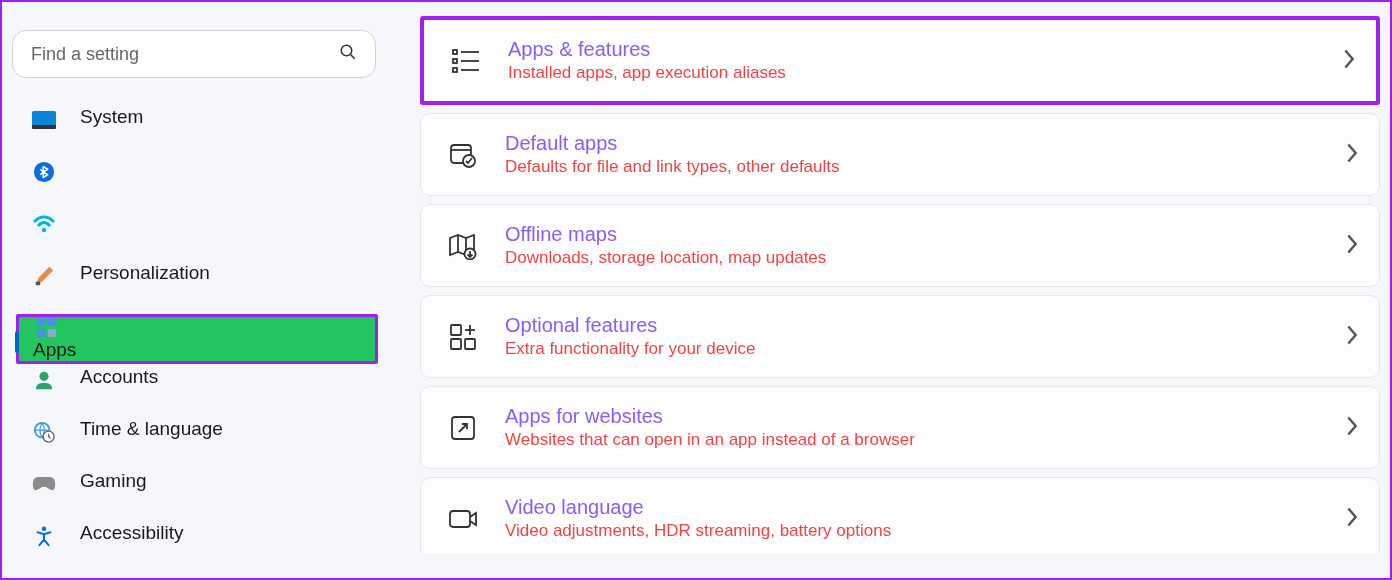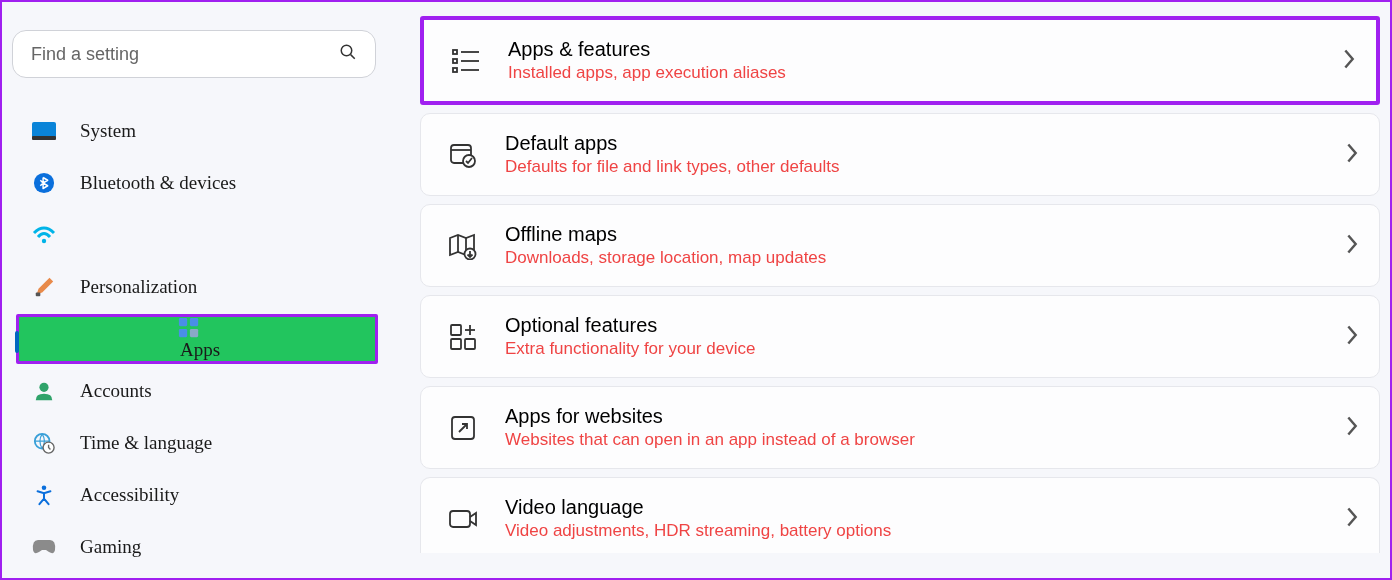--- a/index.html
+++ b/index.html
@@ -35,27 +35,26 @@
     font-size: 18px;
     flex: 1;
     background: transparent;
     color: #555;
   }
   .search-input::placeholder { color: #666; }
   .search-icon { color: #333; }
   .nav-list { display: flex; flex-direction: column; gap: 2px; padding: 0 4px; }
   .nav-item {
     display: flex;
-    align-items: center;
+    align-items: flex-start;
     height: 50px;
     padding: 0 8px 0 14px;
     border-radius: 6px;
     cursor: pointer;
     position: relative;
-    font-family: Liberation Serif, serif;
   }
   .nav-item.selected { background: #22c55e; flex-direction: column; }
   .nav-item.selected::before {
     content: "";
     position: absolute;
     left: -4px;
     top: 14px;
     width: 4px;
     height: 22px;
     background: #0067c0;
@@ -96,21 +95,21 @@
   .card-icon {
     width: 40px;
     height: 40px;
     display: flex;
     align-items: center;
     justify-content: center;
     color: #333;
     margin-right: 22px;
   }
   .card-text { flex: 1; display: flex; flex-direction: column; }
-  .card-title { font-size: 20px; font-weight: 400; color: #000000; }
+  .card-title { font-size: 20px; font-weight: 400; color: #8b5cf6; }
   .card-sub { font-size: 17px; color: #ef4444; margin-top: 2px; }
   .chevron { color: #555; }
   .highlight-card { border: 4px solid #a020f0; border-radius: 3px; }
   .card.last-cut { padding-bottom: 12px; border-bottom: none; border-bottom-left-radius:0; border-bottom-right-radius:0; }
 </style>
 </head>
 <body>
 
 <div class="sidebar">
   <div class="search-box">
@@ -134,21 +133,20 @@
       <span class="nav-label">System</span>
     </div>
 
     <div class="nav-item">
       <span class="nav-icon">
         <svg width="22" height="22" viewBox="0 0 24 24">
             <circle cx="12" cy="12" r="11" fill="#0a6fdc"></circle>
             <path d="M11 6 L16 9 L11 12 L16 15 L11 18 V6 M8 9 L11 12 M8 15 L11 12" stroke="#fff" stroke-width="1.6" fill="none" stroke-linejoin="round"></path>
           </svg>
       </span>
-      <span class="nav-label">Bluetooth &amp; devices</span>
     </div>
 
     <div class="nav-item">
       <span class="nav-icon">
         <svg width="24" height="20" viewBox="0 0 24 20">
             <path d="M2 8 Q12 -2 22 8" stroke="#00b4e8" stroke-width="3" fill="none"></path>
             <path d="M6 12 Q12 5 18 12" stroke="#00b4e8" stroke-width="3" fill="none"></path>
             <circle cx="12" cy="16" r="2.2" fill="#00b4e8"></circle>
           </svg>
       </span>
@@ -193,35 +191,35 @@
             <path d="M2 10 H18 M10 2 Q15 10 10 18 Q5 10 10 2" stroke="#3aa0d8" stroke-width="1.3" fill="none"></path>
             <circle cx="17" cy="17" r="6" fill="#fff" stroke="#666" stroke-width="1.5"></circle>
             <path d="M17 14 V17 L19 19" stroke="#666" stroke-width="1.5" fill="none"></path>
           </svg>
       </span>
       <span class="nav-label">Time &amp; language</span>
     </div>
 
     <div class="nav-item">
       <span class="nav-icon">
+        <svg width="24" height="18" viewBox="0 0 24 18">
+            <path d="M6 2 H18 Q24 2 23 12 Q22 17 17 14 L14 12 H10 L7 14 Q2 17 1 12 Q0 2 6 2 Z" fill="#8b8b8b"></path>
+          </svg>
+      </span>
+      <span class="nav-label">Gaming</span>
+    </div>
+
+    <div class="nav-item">
+      <span class="nav-icon">
         <svg width="22" height="22" viewBox="0 0 24 24">
             <circle cx="12" cy="4" r="2.5" fill="#0a6fdc"></circle>
             <path d="M5 8 L12 10 L19 8 M12 10 V16 M12 16 L7 22 M12 16 L17 22" stroke="#0a6fdc" stroke-width="2.2" fill="none" stroke-linecap="round"></path>
           </svg>
       </span>
       <span class="nav-label">Accessibility</span>
-    </div>
-
-    <div class="nav-item">
-      <span class="nav-icon">
-        <svg width="24" height="18" viewBox="0 0 24 18">
-            <path d="M6 2 H18 Q24 2 23 12 Q22 17 17 14 L14 12 H10 L7 14 Q2 17 1 12 Q0 2 6 2 Z" fill="#8b8b8b"></path>
-          </svg>
-      </span>
-      <span class="nav-label">Gaming</span>
     </div>
   </div>
 </div>
 
 <div class="main">
 
   <div class="card highlight-card">
     <span class="card-icon">
       <svg width="28" height="26" viewBox="0 0 28 26" stroke="#333" stroke-width="1.8" fill="none">
           <rect x="1" y="2" width="4" height="4"></rect>

